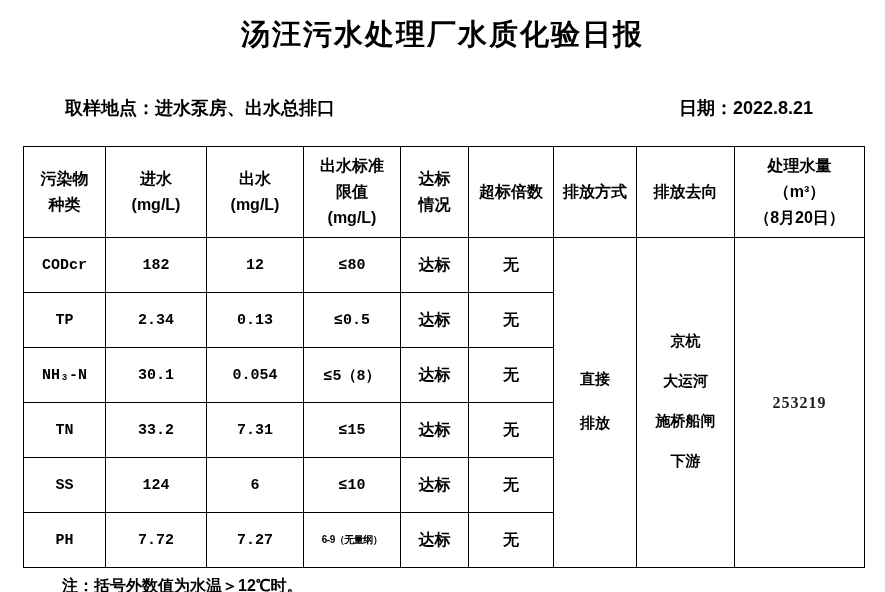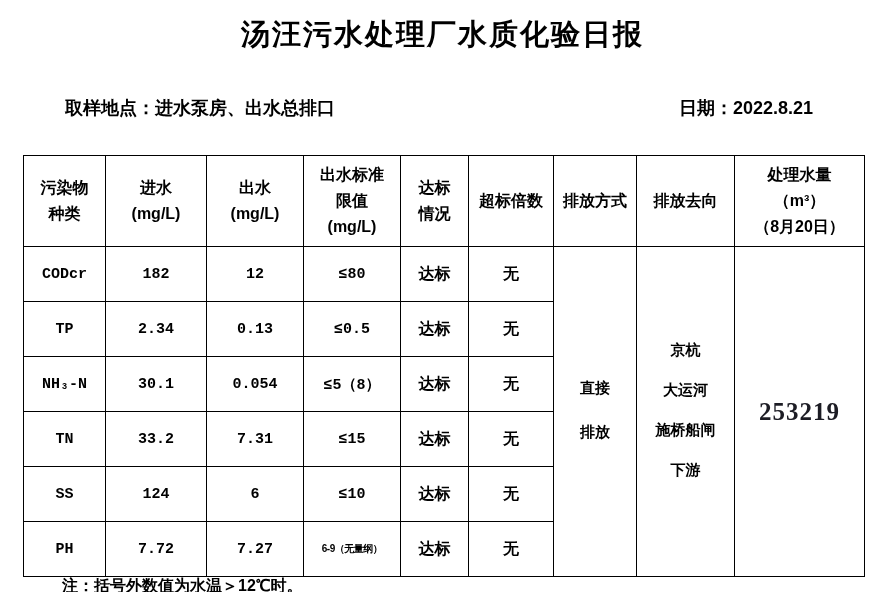--- a/index.html
+++ b/index.html
@@ -31,21 +31,21 @@
     padding: 0 72px 0 65px;
     display: flex;
     justify-content: space-between;
     align-items: baseline;
     font-size: 18px;
     font-weight: bold;
   }
   table.report {
     position: absolute;
     left: 23px;
-    top: 139px;
+    top: 130px;
     width: 841px;
     border-collapse: collapse;
     table-layout: fixed;
   }
   table.report th, table.report td {
     border: 1.5px solid #000000;
     text-align: center;
     vertical-align: middle;
     padding: 0;
     font-weight: bold;
@@ -78,21 +78,21 @@
   }
   td.merged-cell .mline {
     line-height: 44px;
   }
   td.merged-cell .mline-sm {
     line-height: 40px;
   }
   td.volume-cell {
     font-family: "Liberation Serif", "DejaVu Serif", serif;
     font-weight: normal;
-    font-size: 25px;
+    font-size: 16px;
     color: #1c1c24;
     letter-spacing: 1px;
   }
   .footnote {
     position: absolute;
     left: 62px;
     top: 560px;
     font-size: 16px;
     font-weight: bold;
   }

